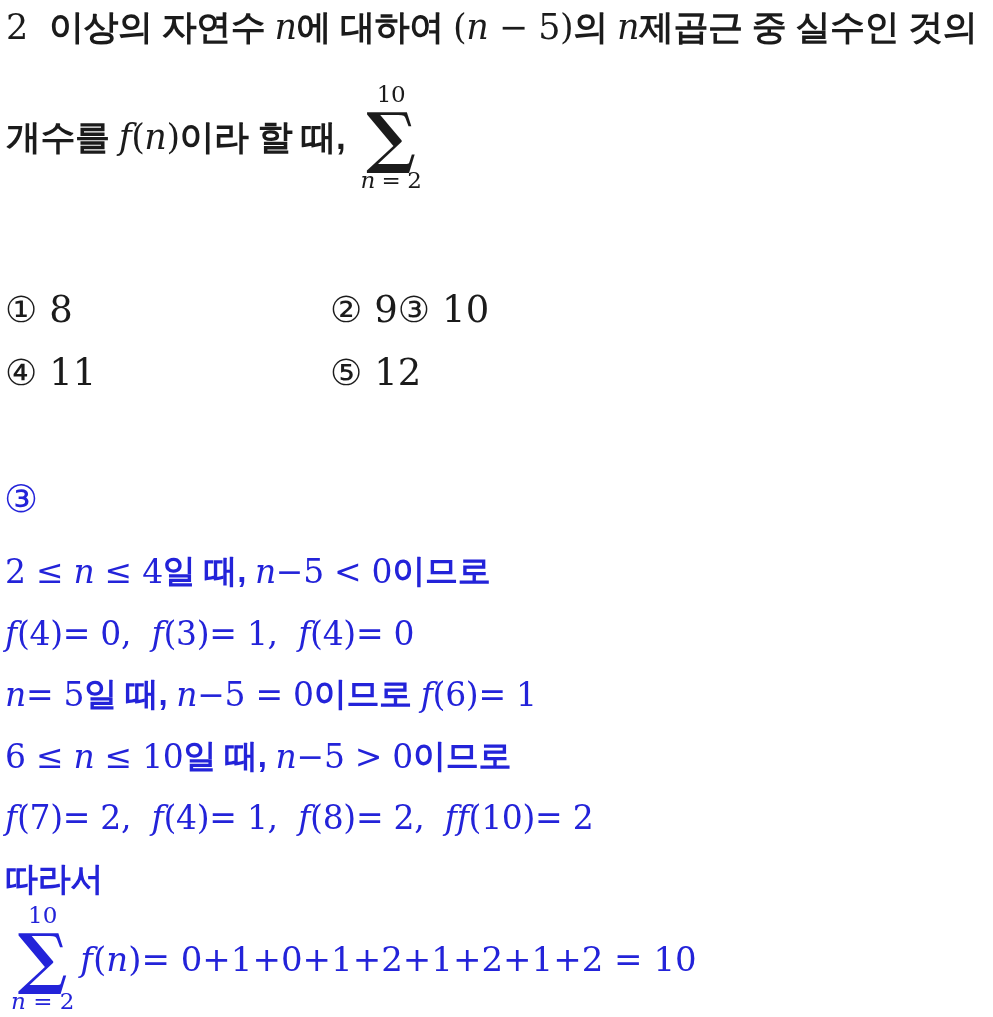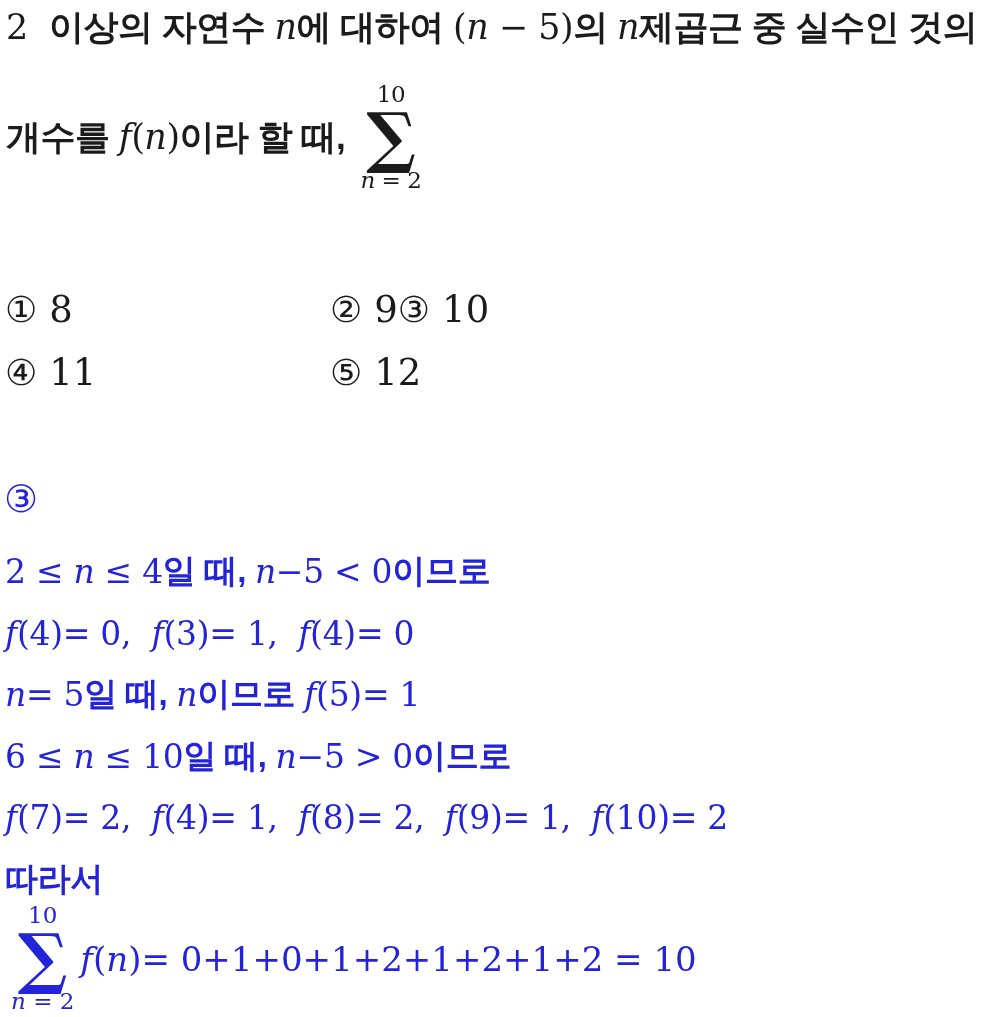--- a/index.html
+++ b/index.html
@@ -114,23 +114,23 @@
       <span class="opt-num">⑤</span>
       <span class="opt-val">12</span>
     </div>
   </div>
 
   <div class="answer-mark blue">③</div>
 
   <div class="solution blue">
     <div class="sline runline"><span class="s-r">2 ≤ </span><span class="s-m">n</span><span class="s-r"> ≤ 4</span><span class="s-k">일 때, </span><span class="s-m">n</span><span class="s-r">−5 &lt; 0</span><span class="s-k">이므로</span></div>
     <div class="sline runline"><span class="s-m">f</span><span class="s-r">(4)= 0,  </span><span class="s-m">f</span><span class="s-r">(3)= 1,  </span><span class="s-m">f</span><span class="s-r">(4)= 0</span></div>
-    <div class="sline runline"><span class="s-m">n</span><span class="s-r">= 5</span><span class="s-k">일 때, </span><span class="s-m">n</span><span class="s-k">이므로 </span><span class="s-m">f</span><span class="s-r">(5)= 1</span></div>
+    <div class="sline runline"><span class="s-m">n</span><span class="s-r">= 5</span><span class="s-k">일 때, </span><span class="s-m">n</span><span class="s-r">−5 = 0</span><span class="s-k">이므로 </span><span class="s-m">f</span><span class="s-r">(6)= 1</span></div>
     <div class="sline runline"><span class="s-r">6 ≤ </span><span class="s-m">n</span><span class="s-r"> ≤ 10</span><span class="s-k">일 때, </span><span class="s-m">n</span><span class="s-r">−5 &gt; 0</span><span class="s-k">이므로</span></div>
-    <div class="sline runline"><span class="s-m">f</span><span class="s-r">(7)= 2,  </span><span class="s-m">f</span><span class="s-r">(4)= 1,  </span><span class="s-m">f</span><span class="s-r">(8)= 2,  </span><span class="s-m">f</span><span class="s-r">(9)= 1,  </span><span class="s-m">f</span><span class="s-r">(10)= 2</span></div>
+    <div class="sline runline"><span class="s-m">f</span><span class="s-r">(7)= 2,  </span><span class="s-m">f</span><span class="s-r">(4)= 1,  </span><span class="s-m">f</span><span class="s-r">(8)= 2,  </span><span class="s-m">f</span><span class="s-m">f</span><span class="s-r">(10)= 2</span></div>
     <div class="sline runline"><span class="s-k">따라서</span></div>
   </div>
 
   <div class="final-line blue">
     <span class="sum">
       <span class="lim">10</span>
       <span class="sigma">∑</span>
       <span class="lim runline"><span class="s-m">n</span><span class="s-r"> = 2</span></span>
     </span>
     <span class="runline"><span class="s-m">f</span><span class="s-r">(</span><span class="s-m">n</span><span class="s-r">)= 0+1+0+1+2+1+2+1+2 = 10</span></span>

